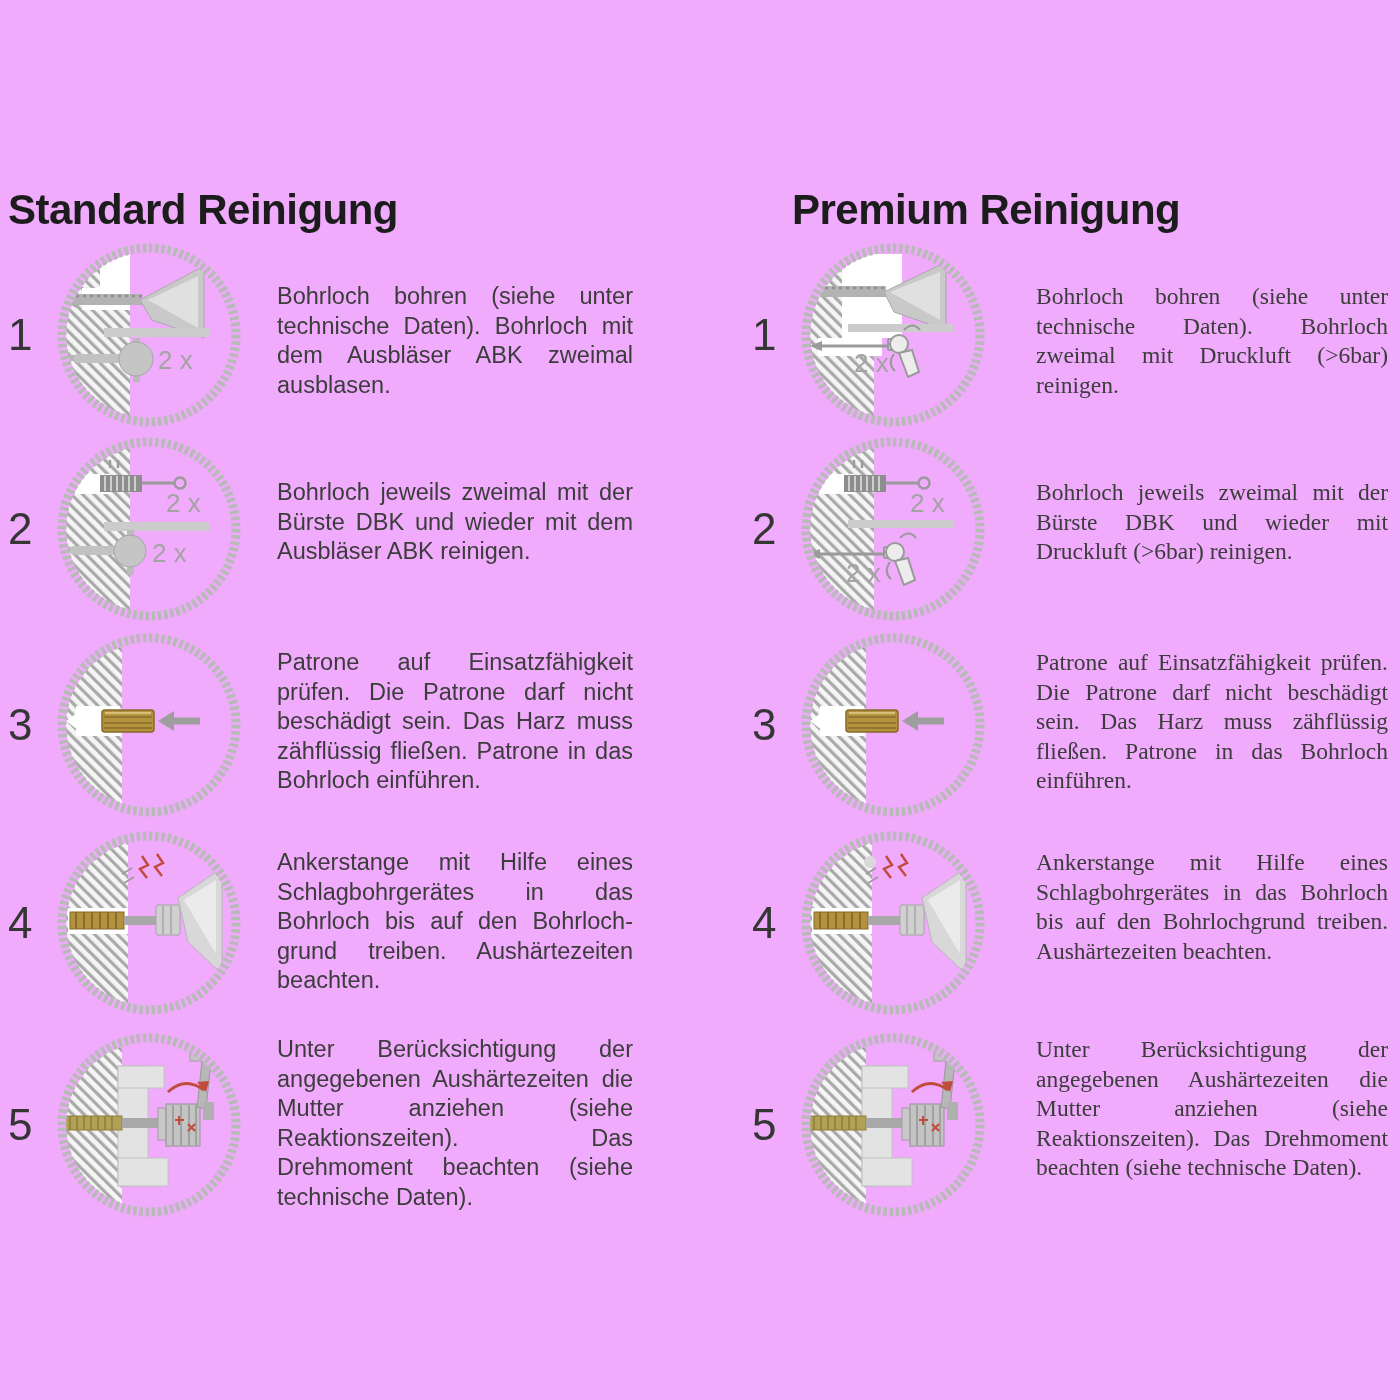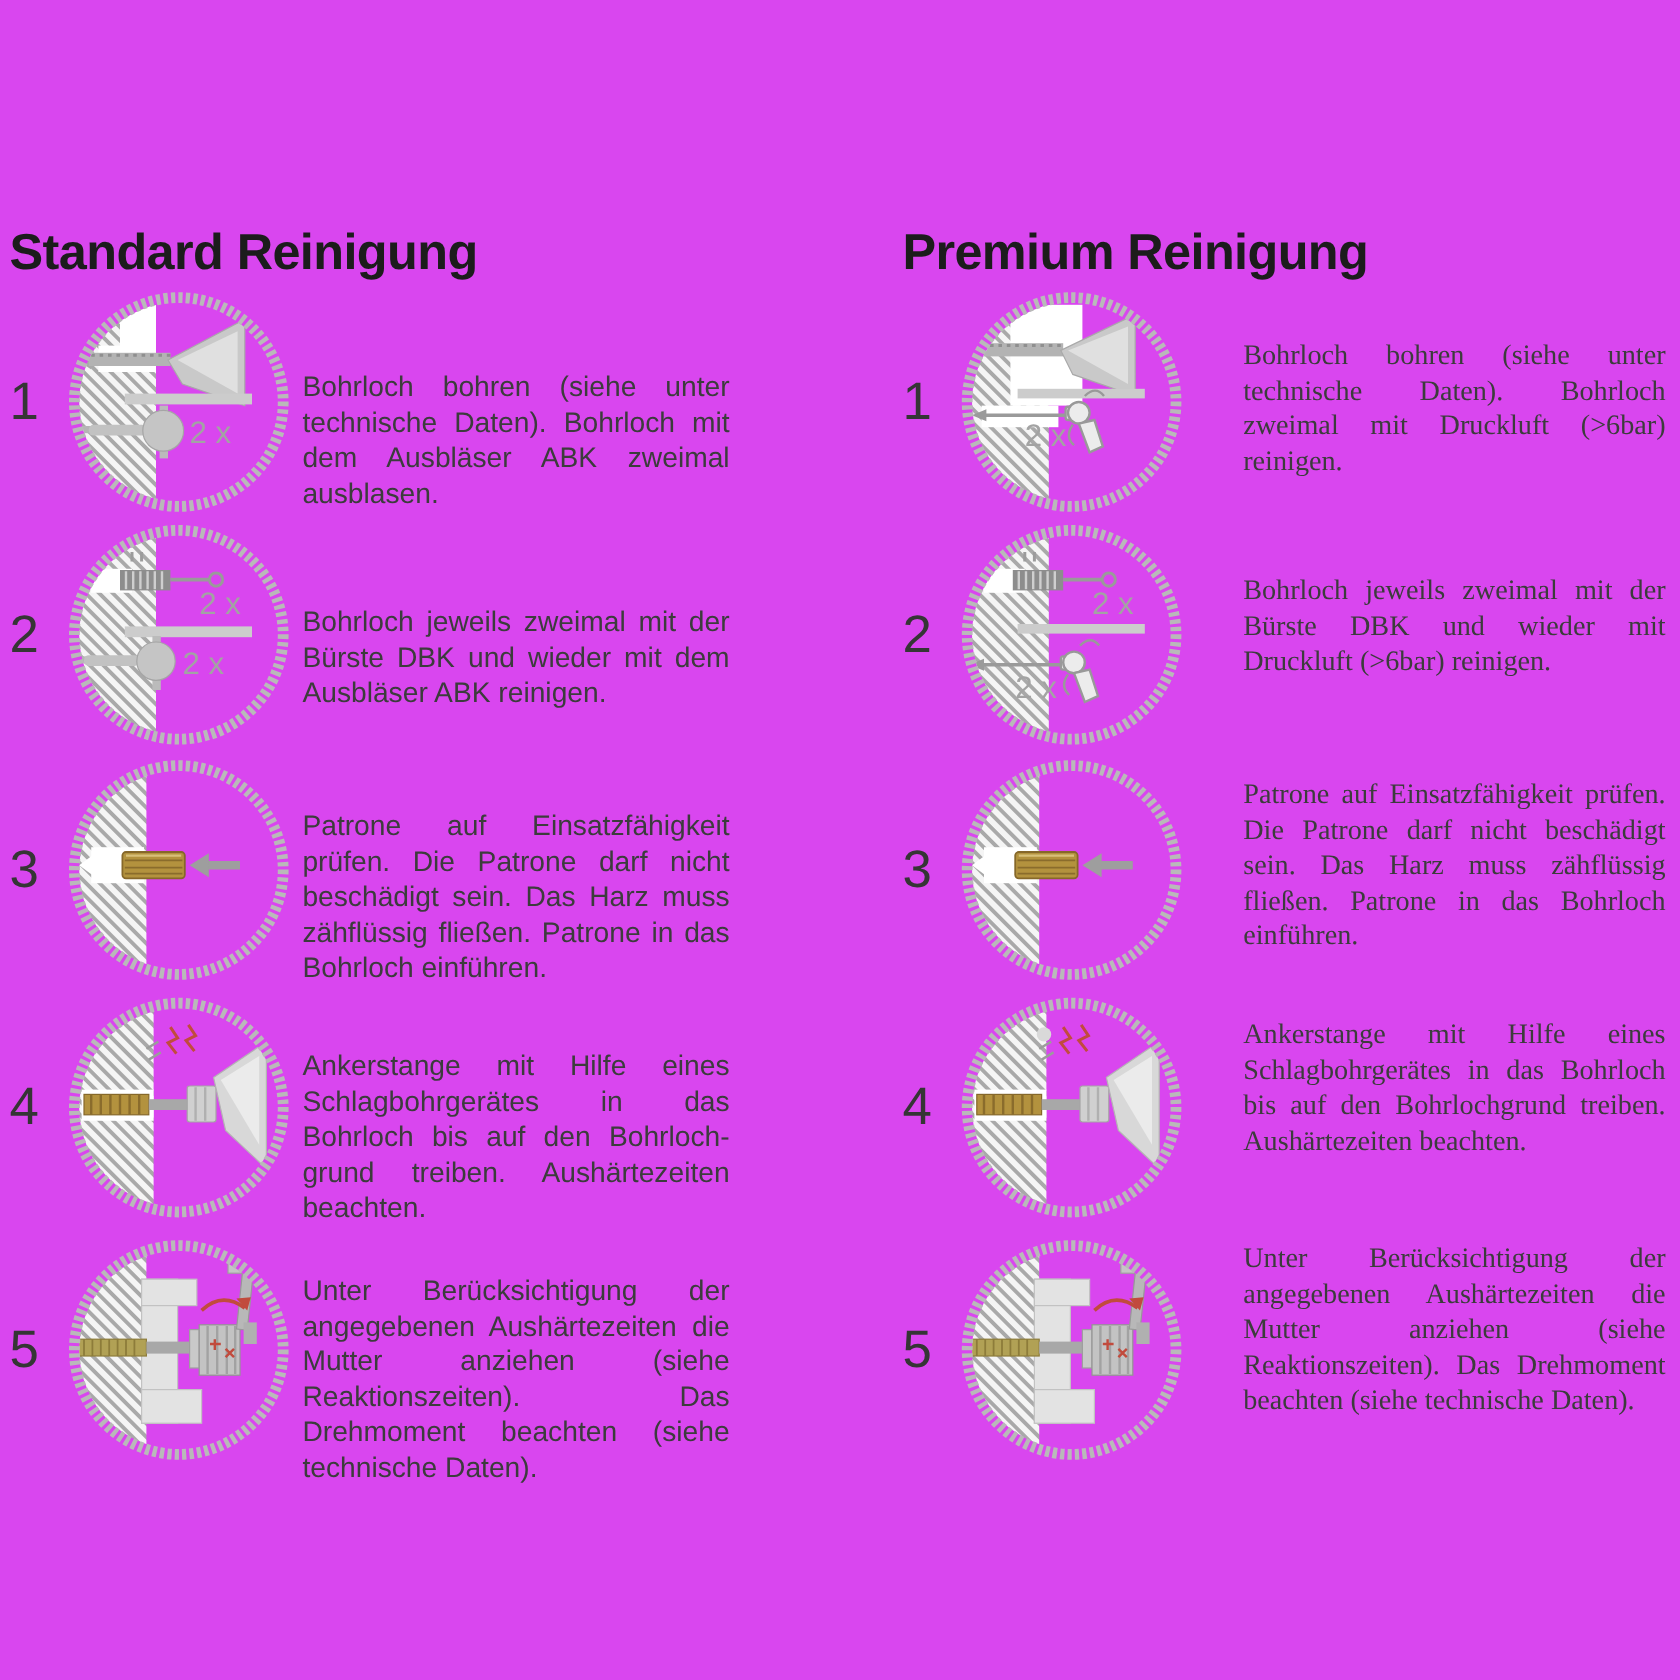--- a/index.html
+++ b/index.html
@@ -3,38 +3,38 @@
 <meta charset="utf-8">
 <style>
   html,body{margin:0;padding:0;}
   body{
     width:1400px;height:1400px;
     background:#ffffff;
     font-family:"Liberation Sans", sans-serif;
     position:relative;
     color:#3c3c3c;
   }
-  .page{position:absolute;inset:0;background:#d946ef;overflow:hidden;}
+  .page{position:absolute;inset:0;background:#f0abfc;overflow:hidden;}
   .col-title{
     position:absolute;top:186px;
     font-size:42px;font-weight:700;letter-spacing:-0.5px;
     color:#1c1c1c;white-space:nowrap;
   }
   .row{position:absolute;width:645px;height:195px;}
   .num{
     position:absolute;left:0;top:70px;width:44px;
     font-size:44px;color:#353535;text-align:left;
   }
   .illus{position:absolute;left:46px;top:0;width:190px;height:190px;}
   .txt{
     position:absolute;
     font-size:23.5px;line-height:29.5px;
     text-align:justify;color:#3c3c3c;
   }
-  .col-l .txt{left:244px;width:356px;margin-top:26px;}
+  .col-l .txt{left:269px;width:356px;}
   .col-r .txt{left:284px;width:352px;font-family:Liberation Serif, serif;}
   .pt1{top:42px}.pt2{top:44px}.pt3{top:18px}.pt4{top:20px}.pt5{top:5px}
   svg text.lab{
     font-family:"Liberation Sans", sans-serif;
     font-size:26px;fill:#a3a3a3;
   }
   .defs-holder{position:absolute;width:0;height:0;overflow:hidden;}
 </style>
 </head>
 <body>
@@ -193,21 +193,21 @@
         <g>
           <path d="M114,62 q17,-16 36,-2" stroke="#c14b3d" stroke-width="3" fill="none"></path>
           <polygon points="152,62 143,52 155,51" fill="#c14b3d"></polygon>
         </g>
       </g>
       <circle cx="95" cy="95" r="87" fill="none" stroke="#b9b9b9" stroke-width="9" stroke-dasharray="3.6 2.6"></circle>
     </svg>
     <div class="txt pt5">Unter Berücksichtigung der angegebenen Aushärtezeiten die Mutter anziehen (siehe Reaktionszeiten). Das Drehmoment beachten (siehe technische Daten).</div>
   </div>
 
-  <div class="col-title" style="left:752px">Premium Reinigung</div>
+  <div class="col-title" style="left:792px">Premium Reinigung</div>
 
   <div class="row col-r" style="left:752px;top:240px">
     <div class="num">1</div>
     <svg class="illus" viewBox="0 0 190 190">
       <g clip-path="url(#icclip)">
         <rect x="6" y="6" width="70" height="178" fill="url(#hatch)"></rect>
         <rect x="44" y="14" width="60" height="84" fill="#ffffff"></rect>
         <rect x="20" y="98" width="64" height="18" fill="#ffffff"></rect>
         <g>
           <polygon points="12,53 20,45 20,60" fill="#a9a9a9"></polygon>

